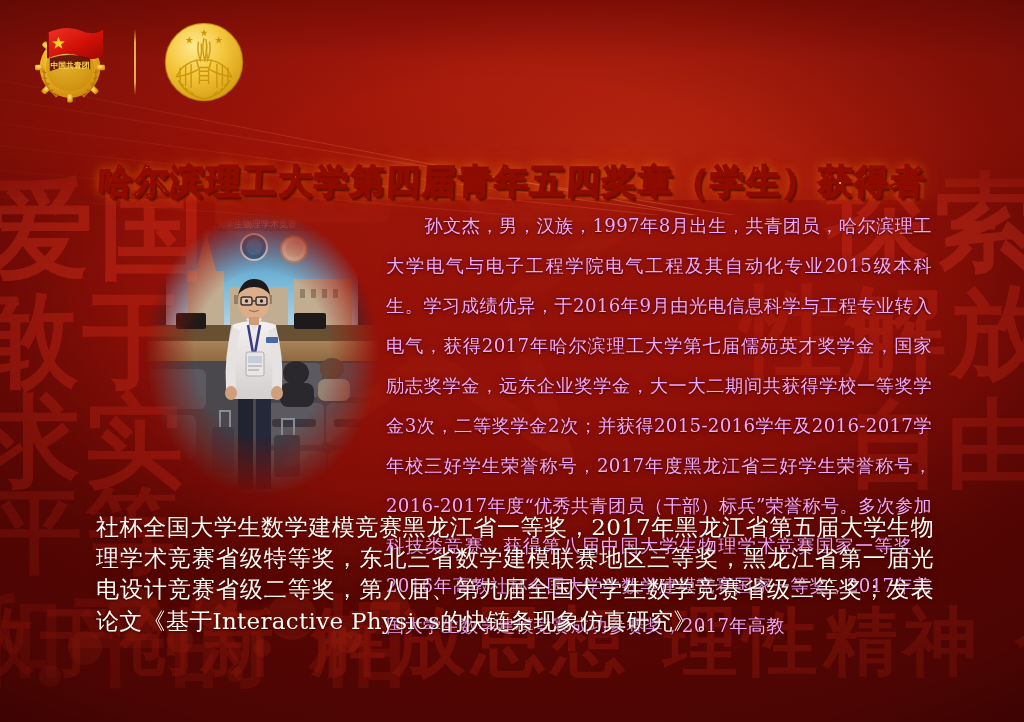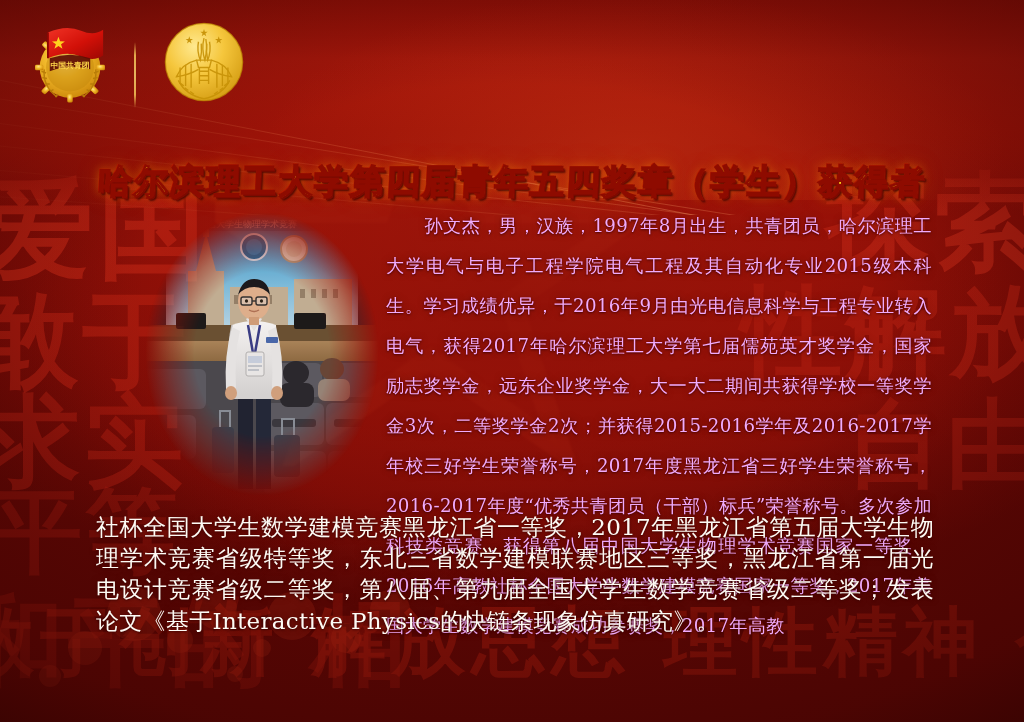--- a/index.html
+++ b/index.html
@@ -71,21 +71,21 @@
 
   .wm-mask{
     position:absolute;inset:0;
     background:
       radial-gradient(ellipse 62% 48% at 50% 44%, rgba(140,16,8,.72) 0%, rgba(140,16,8,.30) 55%, rgba(140,16,8,0) 78%),
       linear-gradient(180deg, rgba(150,18,9,.92) 0px, rgba(150,18,9,.55) 130px, rgba(150,18,9,0) 215px);
   }
   .bokeh{position:absolute;left:30px;bottom:20px;width:430px;height:150px;opacity:.55;}
 
   
-  .emblems{position:absolute;left:24px;top:16px;display:flex;align-items:flex-end;gap:0;z-index:6;}
+  .emblems{position:absolute;left:24px;top:16px;display:flex;align-items:center;gap:0;z-index:6;}
   .emblem{position:relative;width:92px;height:92px;}
   .divider{width:2px;height:66px;margin:0 22px 0 18px;
     background:linear-gradient(180deg,rgba(255,200,90,0),#f3c357 20%,#f6cf6d 50%,#f3c357 80%,rgba(255,200,90,0));
     border-radius:2px;opacity:.85;}
 
   
   .title{
     position:absolute;left:0;right:0;top:136px;
     text-align:center;z-index:7;
     font-family:"DejaVu Serif","Liberation Serif",serif;

